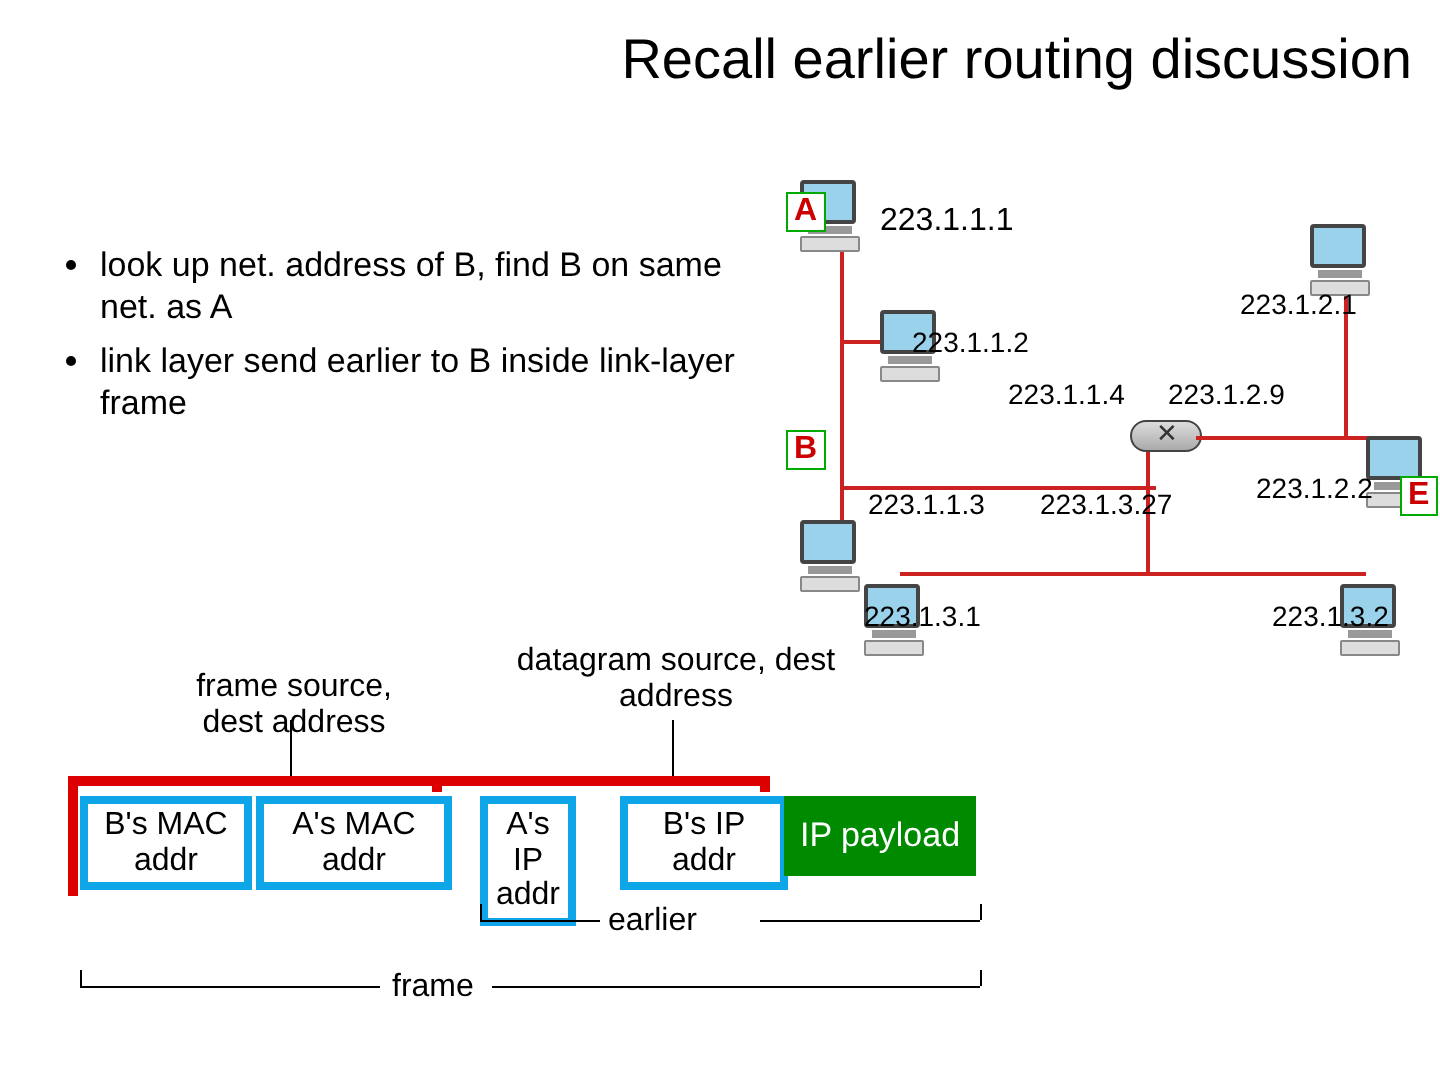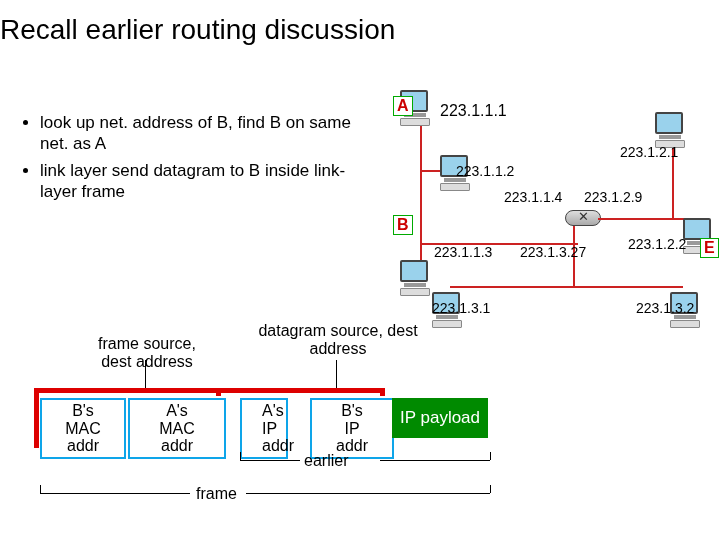--- a/index.html
+++ b/index.html
@@ -1,24 +1,24 @@
 <!DOCTYPE html>
 <html><head>
 <meta charset="utf-8">
 <style>
   *{box-sizing:border-box}
   body{margin:0;width:720px;height:540px;background:#fff;font-family:Arial,Helvetica,sans-serif;color:#000;position:relative}
-  .title{font-size:28px;text-align:left;padding:14px 0 4px}
+  .title{font-size:28px;text-align:right;padding:14px 14px 4px}
   .intro{font-size:19px;padding:4px 0 0 28px;line-height:1.25;width:330px}
-  ul.bul{font-size:17px;padding:6px 0 0 34px;margin:0;width:360px;list-style-type:disc}
+  ul.bul{font-size:17px;padding:6px 0 0 34px;margin:10px;width:360px;list-style-type:disc}
   ul.bul li{margin:4px 0 6px 6px;line-height:1.25}
   .lab{position:absolute;font-size:14px;white-space:nowrap}
   .big{font-size:16px}
   .node-lbl{position:absolute;font-size:16px;font-weight:bold;background:#fff;border:1px solid #0a0;color:#c00;padding:0 3px}
-  .box{position:absolute;border:2px solid #0ea5e9;padding:2px 20px;font-size:16px;text-align:center;line-height:1.1}
+  .box{position:absolute;border:4px solid #0ea5e9;padding:2px 0;font-size:16px;text-align:center;line-height:1.1}
   .redline{position:absolute;background:#d00;height:5px}
   .redv{position:absolute;background:#d00;width:5px}
   .ulabel{position:absolute;font-size:16px;text-align:center;line-height:1.15}
   .payload{position:absolute;background:#008a00;color:#fff;font-size:17px;padding:10px 8px}
   .thin{position:absolute;background:#000;height:1px}
   .thinv{position:absolute;background:#000;width:1px}
   .wlabel{position:absolute;font-size:16px}
   .pc{position:absolute}
   .pc .mon{width:28px;height:22px;background:#9ad2ec;border:2px solid #444;border-radius:2px}
   .pc .base{width:22px;height:4px;background:#999;margin:1px auto 0}
@@ -32,21 +32,21 @@
 
 <div class="title">Recall earlier routing discussion</div>
 
 <div class="intro">
   <br>
   &nbsp;&nbsp;&nbsp;
 </div>
 
 <ul class="bul">
   <li>look up net. address of B, find B on same net. as A</li>
-  <li>link layer send datagram to B inside link-layer frame</li>
+  <li>link layer send earlier to B inside link-layer frame</li>
 </ul>
 
 <div class="hub" style="left:565px;top:210px"></div>
 
 <div class="link" style="left:420px;top:120px;width:2px;height:125px"></div>
 <div class="link" style="left:420px;top:170px;width:40px;height:2px"></div>
 <div class="link" style="left:420px;top:243px;width:158px;height:2px"></div>
 <div class="link" style="left:420px;top:243px;width:2px;height:18px"></div>
 <div class="link" style="left:598px;top:218px;width:90px;height:2px"></div>
 <div class="link" style="left:672px;top:148px;width:2px;height:72px"></div>

